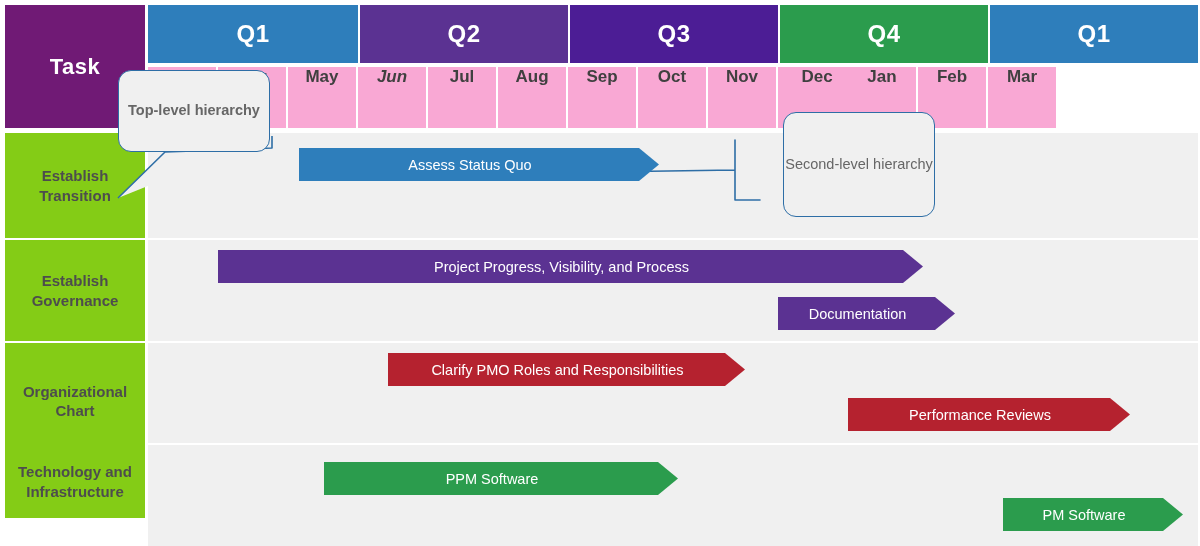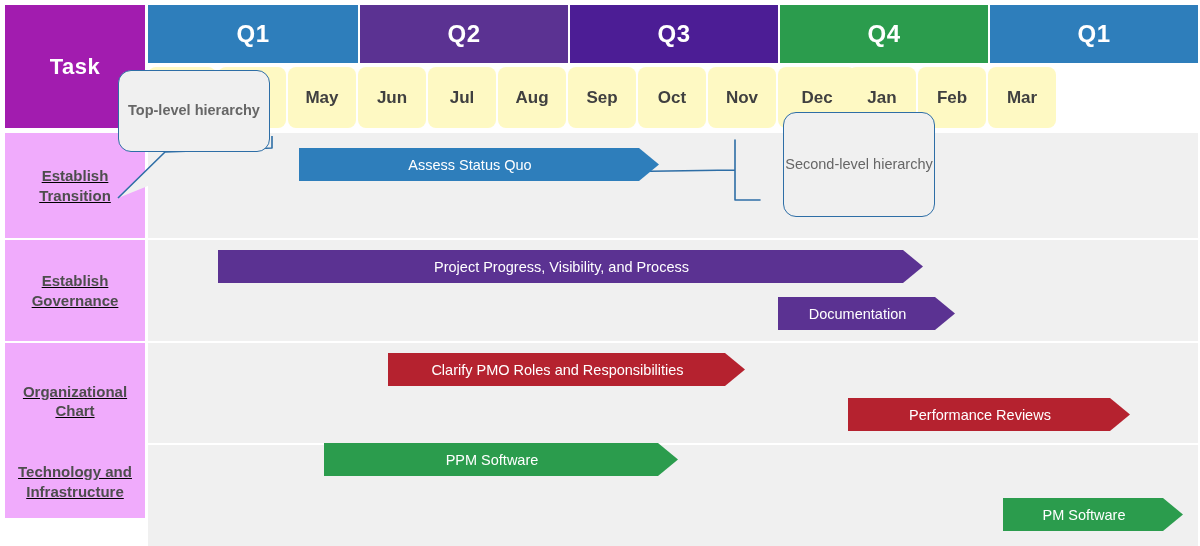--- a/index.html
+++ b/index.html
@@ -7,53 +7,52 @@
     width:1200px;height:546px;
     background:#ffffff;
     font-family:"Liberation Sans", sans-serif;
     overflow:hidden;
   }
   #gantt{position:relative;width:1200px;height:546px;}
 
   
   .task-header{
     position:absolute;left:5px;top:5px;width:140px;height:123px;
-    background:#a21caf;
+    background:#701a75;
     display:flex;align-items:center;justify-content:center;
   }
   .task-header .lbl{
     color:#ffffff;font-size:22px;font-weight:bold;letter-spacing:.5px;
   }
 
   
   .quarter{
     position:absolute;top:5px;height:58px;
     display:flex;align-items:center;justify-content:center;
   }
   .quarter .lbl{
     color:#ffffff;font-size:24px;font-weight:bold;letter-spacing:.5px;
   }
 
   
   .month{
     position:absolute;top:67px;height:61px;
-    background:#fef9c3;
-    display:flex;align-items:center;justify-content:center;border-radius:8px;
+    background:#f9a8d4;
+    display:flex;justify-content:center;
   }
   .month .lbl{
     color:#404040;font-size:17px;font-weight:bold;
   }
 
   
   .rowlabel{
     position:absolute;left:5px;width:140px;
-    background:#f0abfc;
+    background:#84cc16;
     display:flex;align-items:center;justify-content:center;
     text-align:center;
-    text-decoration:underline;
   }
   .rowlabel .lbl{
     color:#4d4d4d;font-size:15px;font-weight:bold;line-height:1.28;
     padding:0 4px;
   }
 
   
   .rowtrack{
     position:absolute;left:148px;width:1050px;
     background:#f0f0f0;
@@ -126,21 +125,21 @@
   <div id="months">
       <div class="month" style="left: 148px; width: 68px;">
         <span class="lbl">Mar</span>
       </div>
       <div class="month" style="left: 218px; width: 68px;">
         <span class="lbl">Apr</span>
       </div>
       <div class="month" style="left: 288px; width: 68px;">
         <span class="lbl">May</span>
       </div>
-      <div class="month" style="left: 358px; width: 68px;">
+      <div class="month" style="left: 358px; width: 68px; font-style: italic;">
         <span class="lbl">Jun</span>
       </div>
       <div class="month" style="left: 428px; width: 68px;">
         <span class="lbl">Jul</span>
       </div>
       <div class="month" style="left: 498px; width: 68px;">
         <span class="lbl">Aug</span>
       </div>
       <div class="month" style="left: 568px; width: 68px;">
         <span class="lbl">Sep</span>
@@ -204,21 +203,21 @@
           <polygon points="0,0 337,0 357,16.5 337,33 0,33" fill="#b5222f"></polygon>
         </svg>
         <span class="lbl">Clarify PMO Roles and Responsibilities</span>
       </div>
       <div class="bar" style="left: 848px; top: 398px; width: 282px; align-items: center;">
         <svg class="shape" width="282" height="33" viewBox="0 0 282 33" preserveAspectRatio="none">
           <polygon points="0,0 262,0 282,16.5 262,33 0,33" fill="#b5222f"></polygon>
         </svg>
         <span class="lbl">Performance Reviews</span>
       </div>
-      <div class="bar" style="left: 324px; top: 443px; width: 354px;">
+      <div class="bar" style="left: 324px; top: 462px; width: 354px;">
         <svg class="shape" width="354" height="33" viewBox="0 0 354 33" preserveAspectRatio="none">
           <polygon points="0,0 334,0 354,16.5 334,33 0,33" fill="#2b9c4d"></polygon>
         </svg>
         <span class="lbl">PPM Software</span>
       </div>
       <div class="bar" style="left: 1003px; top: 498px; width: 180px;">
         <svg class="shape" width="180" height="33" viewBox="0 0 180 33" preserveAspectRatio="none">
           <polygon points="0,0 160,0 180,16.5 160,33 0,33" fill="#2b9c4d"></polygon>
         </svg>
         <span class="lbl">PM Software</span>

